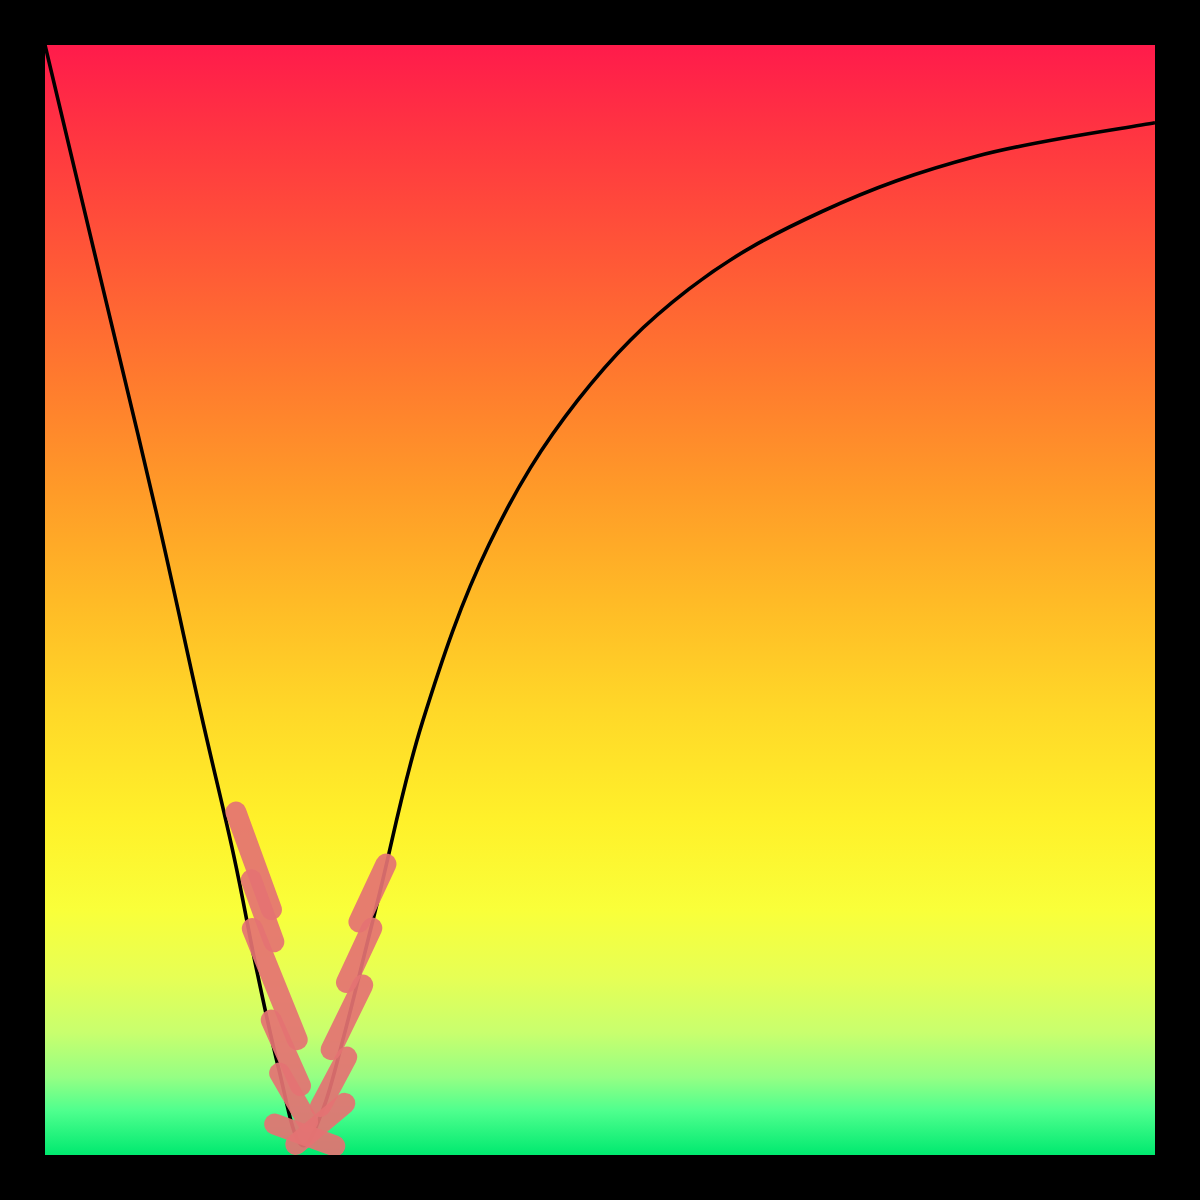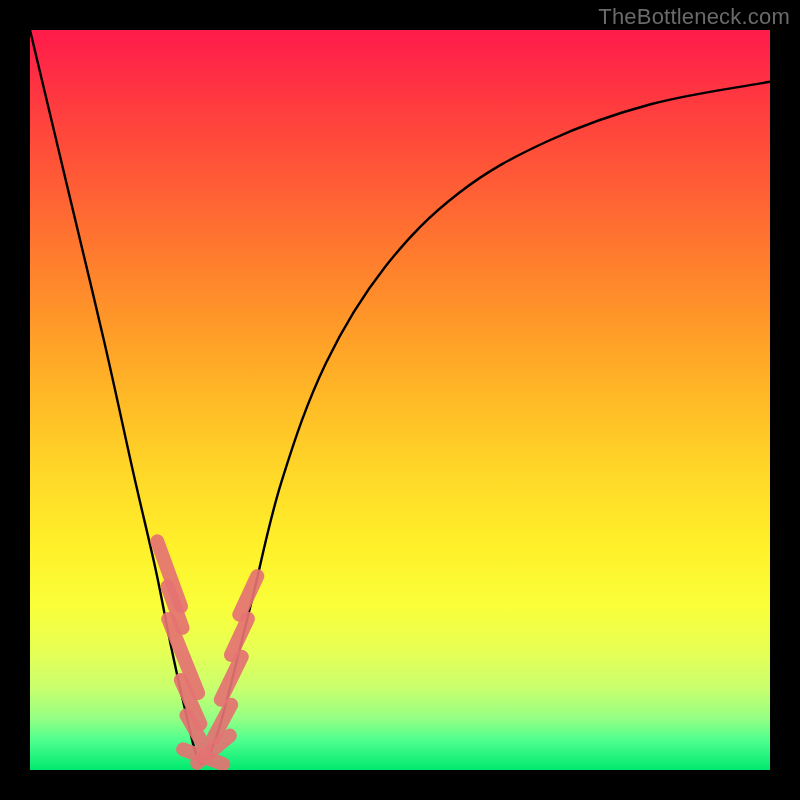--- a/index.html
+++ b/index.html
@@ -53,21 +53,20 @@
     color: #6a6a6a;
     font-size: 22px;
     font-weight: 500;
     letter-spacing: 0.2px;
   }
 </style>
 </head>
 <body>
 
 <div class="frame">
-  <div class="watermark">TheBottleneck.com</div>
   <div class="plot">
     <svg id="svg" viewBox="0 0 740 740" preserveAspectRatio="none">
         <path d="M 0 0 C 6.66 27.971999999999994, 23.68 99.45599999999997, 37 155.39999999999998 C 50.32 211.344, 62.012 258.85200000000003, 74 310.8 C 85.988 362.748, 94.27600000000001 402.70799999999997, 103.60000000000001 444 C 112.924 485.29200000000003, 119.14000000000001 509.564, 125.80000000000001 540.2 C 132.46 570.836, 135.272 588.892, 140.6 614.2 C 145.928 639.508, 150.072 659.4879999999999, 155.4 680.8 C 160.728 702.112, 164.872 727.272, 170.20000000000002 732.6 C 175.52800000000002 737.928, 179.672 723.72, 185 710.4 C 190.328 697.0799999999999, 193.14000000000001 683.908, 199.8 658.6 C 206.46 633.292, 212.676 607.096, 222 569.8 C 231.324 532.5039999999999, 238.28000000000003 494.024, 251.60000000000002 451.4 C 264.92 408.77599999999995, 277.35200000000003 371.62799999999993, 296 332.99999999999994 C 314.64799999999997 294.37199999999996, 331.224 267.4359999999999, 355.2 236.79999999999995 C 379.176 206.16399999999996, 399.89599999999996 185.44399999999996, 429.2 162.79999999999995 C 458.504 140.15599999999995, 483.368 126.984, 518 111 C 552.6320000000001 95.016, 581.64 84.656, 621.6 74 C 661.5600000000001 63.343999999999994, 718.688 55.795999999999964, 740 51.799999999999955" fill="none" stroke="#000" stroke-width="2.4"></path>
         <line x1="127.27515839634543" y1="511.3565651569424" x2="150.96484160365458" y2="576.4434348430575" stroke="#e57373" stroke-width="14" stroke-linecap="round" opacity="0.92"></line>
         <line x1="137.52308128998845" y1="556.5474355803674" x2="152.55691871001153" y2="597.8525644196327" stroke="#e57373" stroke-width="14" stroke-linecap="round" opacity="0.92"></line>
         <line x1="138.21072052710014" y1="588.9897331715111" x2="168.14927947289982" y2="663.0902668284888" stroke="#e57373" stroke-width="14" stroke-linecap="round" opacity="0.92"></line>
         <line x1="150.82808224561464" y1="650.016834107561" x2="170.3319177543854" y2="693.823165892439" stroke="#e57373" stroke-width="14" stroke-linecap="round" opacity="0.92"></line>
         <line x1="156.43599999999998" y1="685.3703582702278" x2="175.084" y2="717.6696417297721" stroke="#e57373" stroke-width="14" stroke-linecap="round" opacity="0.92"></line>
         <line x1="153.13327086581072" y1="719.3908667054433" x2="193.18672913418928" y2="733.9691332945566" stroke="#e57373" stroke-width="14" stroke-linecap="round" opacity="0.92"></line>
         <line x1="167.19406082824835" y1="732.9790895376395" x2="199.84593917175167" y2="705.5809104623604" stroke="#e57373" stroke-width="14" stroke-linecap="round" opacity="0.92"></line>

